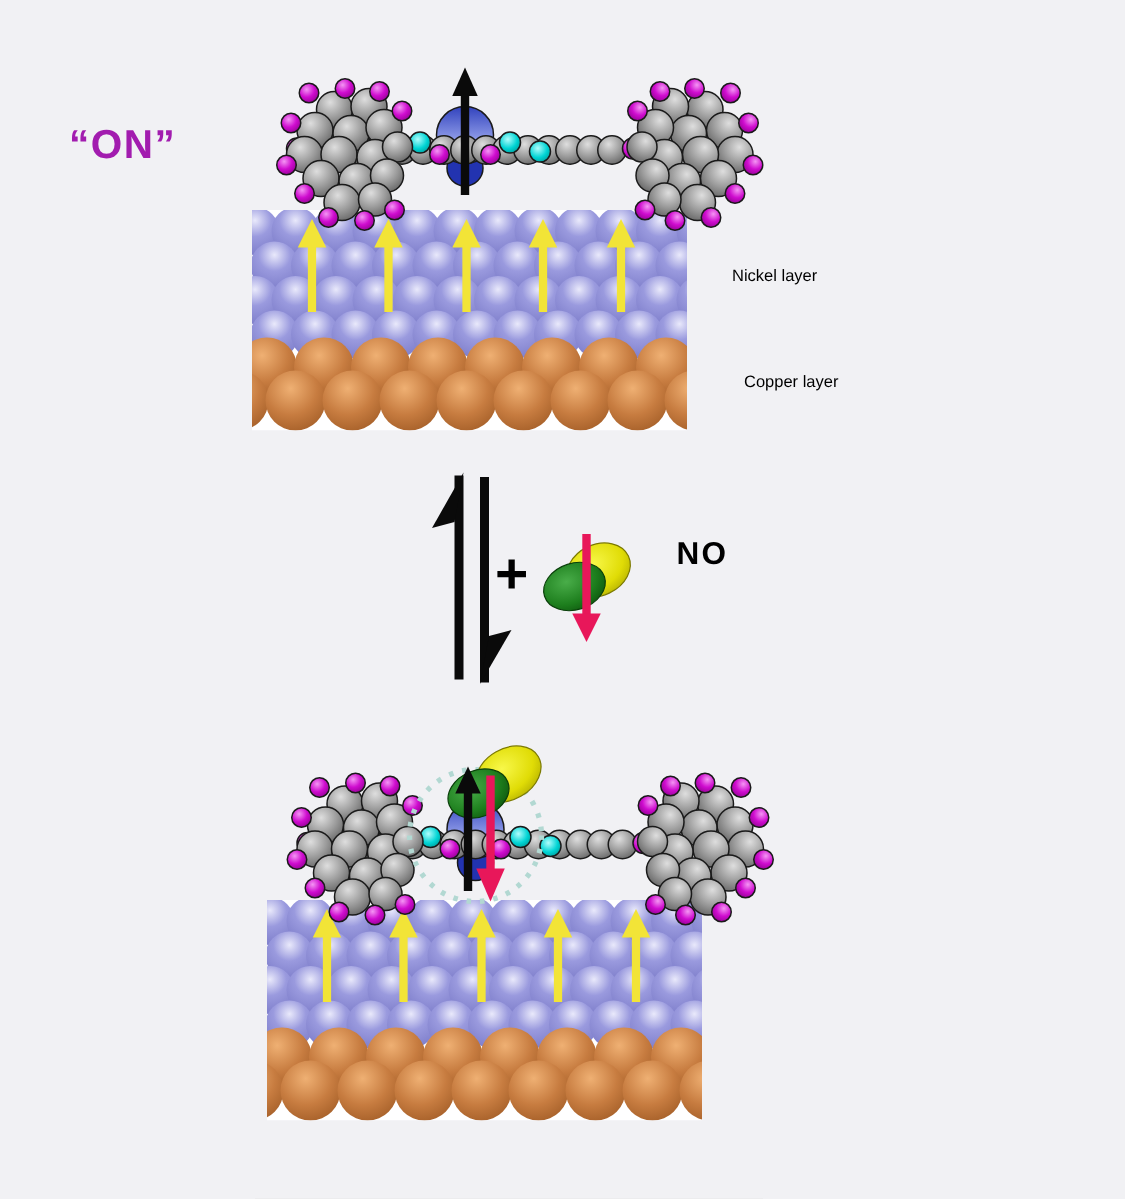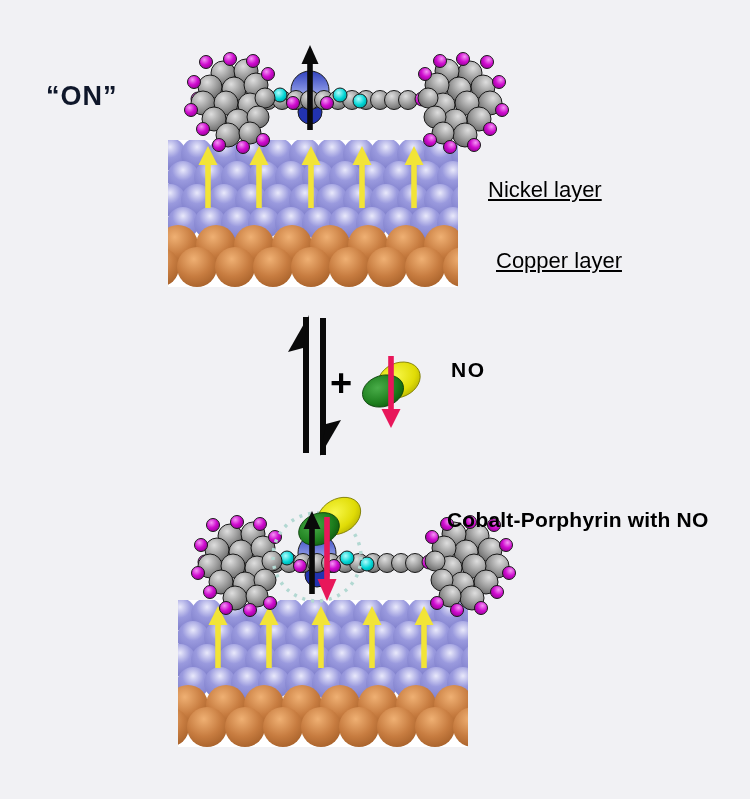--- a/index.html
+++ b/index.html
@@ -2,23 +2,23 @@
 <html><head>
 <meta charset="utf-8">
 <style>
   html,body{margin:0;padding:0;background:#e8e8ea;}
   .canvas{
     position:relative;width:750px;height:799px;overflow:hidden;
     background:#f1f1f4;font-family:"Liberation Sans",sans-serif;
   }
   .canvas svg{position:absolute;left:0;top:0;}
   .lbl{position:absolute;white-space:nowrap;line-height:1.1;color:#000;}
-  .state-lbl{color:#0f172a;font-size:27px;font-weight:bold;letter-spacing:1px;}
+  .state-lbl{color:#a21caf;font-size:27px;font-weight:bold;letter-spacing:1px;}
   .title-lbl{font-size:21px;font-weight:bold;letter-spacing:.2px;}
-  .layer-lbl{font-size:22px;text-decoration:underline;}
+  .layer-lbl{font-size:11px;}
   .no-lbl{font-size:21px;font-weight:bold;letter-spacing:1.5px;text-align:center;}
   .plus-lbl{font-size:38px;font-weight:bold;}
 </style>
 </head>
 <body>
 
 <div class="canvas">
 
 <svg width="750" height="799" viewBox="0 0 750 799">
   <defs>
@@ -268,15 +268,14 @@
   </g>
 </svg>
 
 <div class="lbl state-lbl" style="left:46px;top:82px;">“ON”</div>
 <div class="lbl layer-lbl" style="left:488px;top:178px;">Nickel layer</div>
 <div class="lbl layer-lbl" style="left:496px;top:249px;">Copper layer</div>
 
 <div class="lbl plus-lbl" style="left:330px;top:363px;">+</div>
 <div class="lbl no-lbl" style="left:451px;top:358px;">NO</div>
 
-<div class="lbl title-lbl" style="left:447px;top:508px;">Cobalt-Porphyrin with NO</div>
 
 </div>
 
 </body></html>

